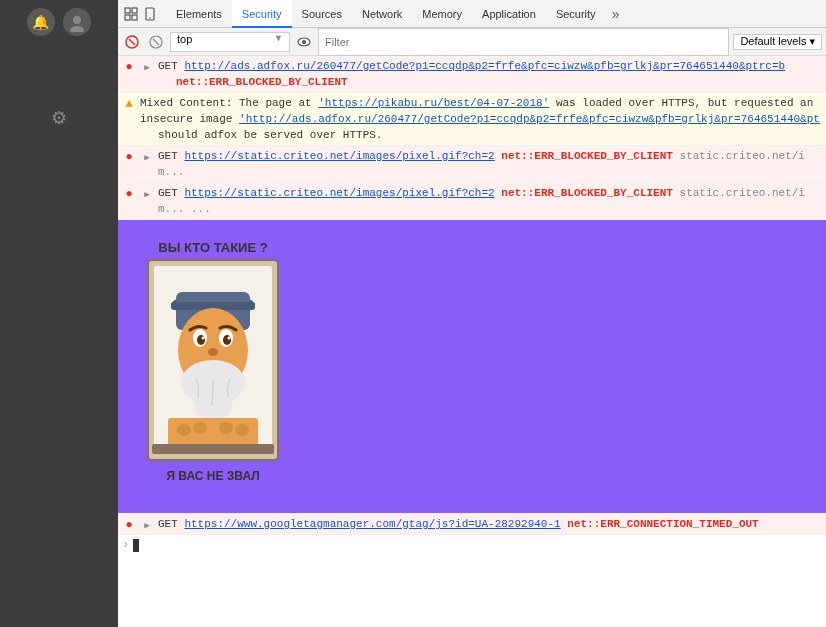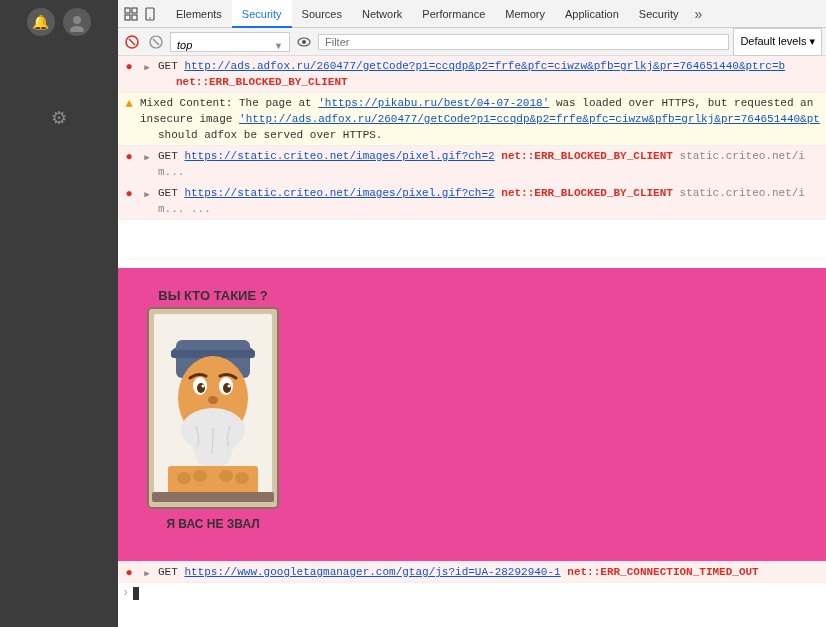--- a/index.html
+++ b/index.html
@@ -123,54 +123,53 @@
       width: 20px; height: 20px;
       border: none; background: transparent;
       cursor: pointer;
       color: #555;
       font-size: 12px;
       display: flex; align-items: center; justify-content: center;
       border-radius: 2px;
     }
     .context-select {
       display: flex;
-      align-items: flex-end;
+      align-items: flex-start;
       border: 1px solid #ccc;
       background: white;
       padding: 0 6px;
       height: 20px;
       font-size: 11px;
       gap: 4px;
       cursor: pointer;
       min-width: 120px;
-      font-style: italic;
     }
     .filter-input {
       border: 1px solid #ccc;
       padding: 0 6px;
-      height: 16px;
+      height: 28px;
       font-size: 11px;
       flex: 1;
       outline: none;
     }
     .filter-icon {
       width: 20px; height: 20px;
       border: none; background: transparent;
       cursor: pointer;
       color: #555;
       font-size: 12px;
       display: flex; align-items: center; justify-content: center;
     }
     .level-select {
       display: flex;
       align-items: center;
       border: 1px solid #ccc;
       background: white;
       padding: 0 6px;
-      height: 28px;
+      height: 16px;
       font-size: 11px;
       gap: 4px;
       cursor: pointer;
       white-space: nowrap;
     }
 
     
     .console-output {
       flex: 1;
       overflow-y: auto;
@@ -181,21 +180,21 @@
 
     .console-entry {
       display: flex;
       align-items: flex-start;
       padding: 2px 4px;
       border-bottom: 1px solid #f0f0f0;
       min-height: 18px;
     }
     .console-entry.error { background: #fff0f0; }
     .console-entry.warning { background: #fffbe6; }
-    .console-entry.image-entry { background: #ec4899; margin-top: 48px; }
+    .console-entry.image-entry { background: #8b5cf6; }
     .console-entry.network-error { background: #fff0f0; }
 
     .entry-icon {
       width: 14px;
       height: 14px;
       margin-right: 4px;
       margin-top: 2px;
       flex-shrink: 0;
       font-size: 10px;
       display: flex; align-items: center; justify-content: center;
@@ -288,21 +287,20 @@
         <svg width="14" height="14" viewBox="0 0 14 14" fill="none">
           <rect x="2" y="1" width="8" height="12" rx="1" stroke="#555" stroke-width="1.2" fill="none"></rect>
           <circle cx="6" cy="11" r="0.8" fill="#555"></circle>
         </svg>
       </button>
     </div>
     <div class="tab">Elements</div>
     <div class="tab active">Security</div>
     <div class="tab">Sources</div>
     <div class="tab">Network</div>
-    <div class="tab">Performance</div>
     <div class="tab">Memory</div>
     <div class="tab">Application</div>
     <div class="tab">Security</div>
     <div class="tab-overflow">»</div>
   </div>
 
   <div class="toolbar">
     <button class="toolbar-btn">
       <svg width="14" height="14" viewBox="0 0 14 14">
         <circle cx="7" cy="7" r="6" stroke="#d93025" stroke-width="1.5" fill="none"></circle>

